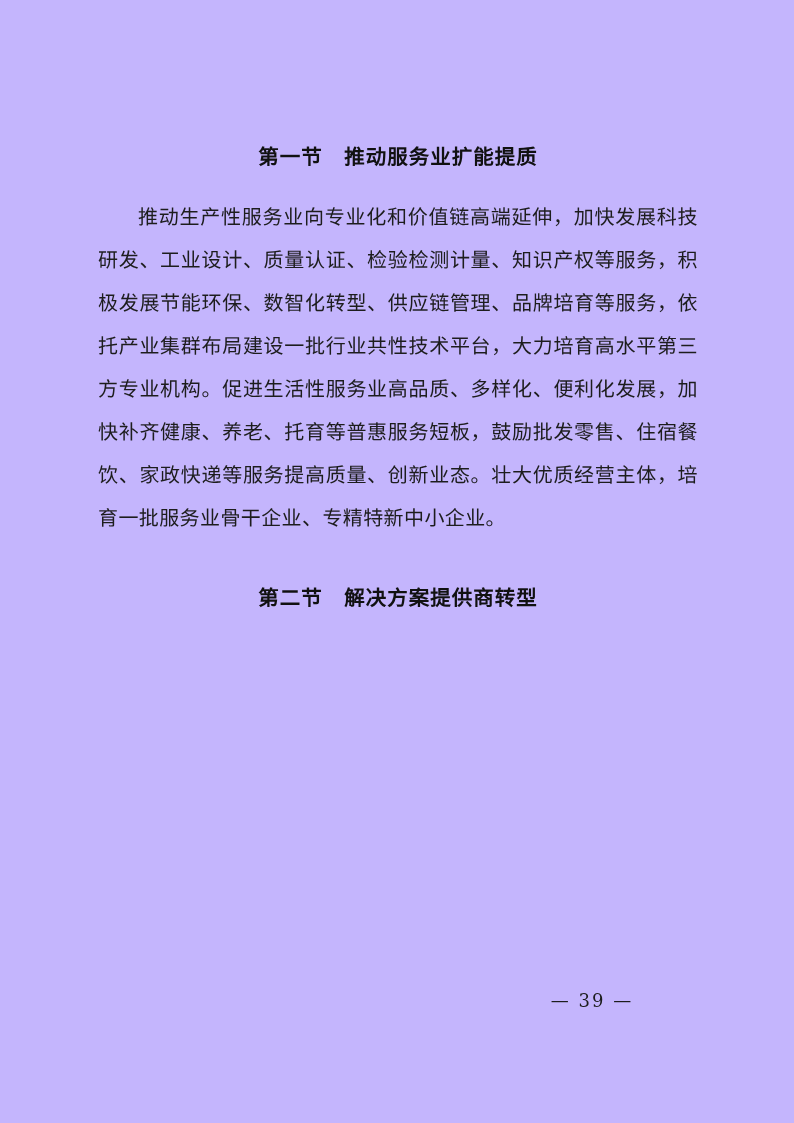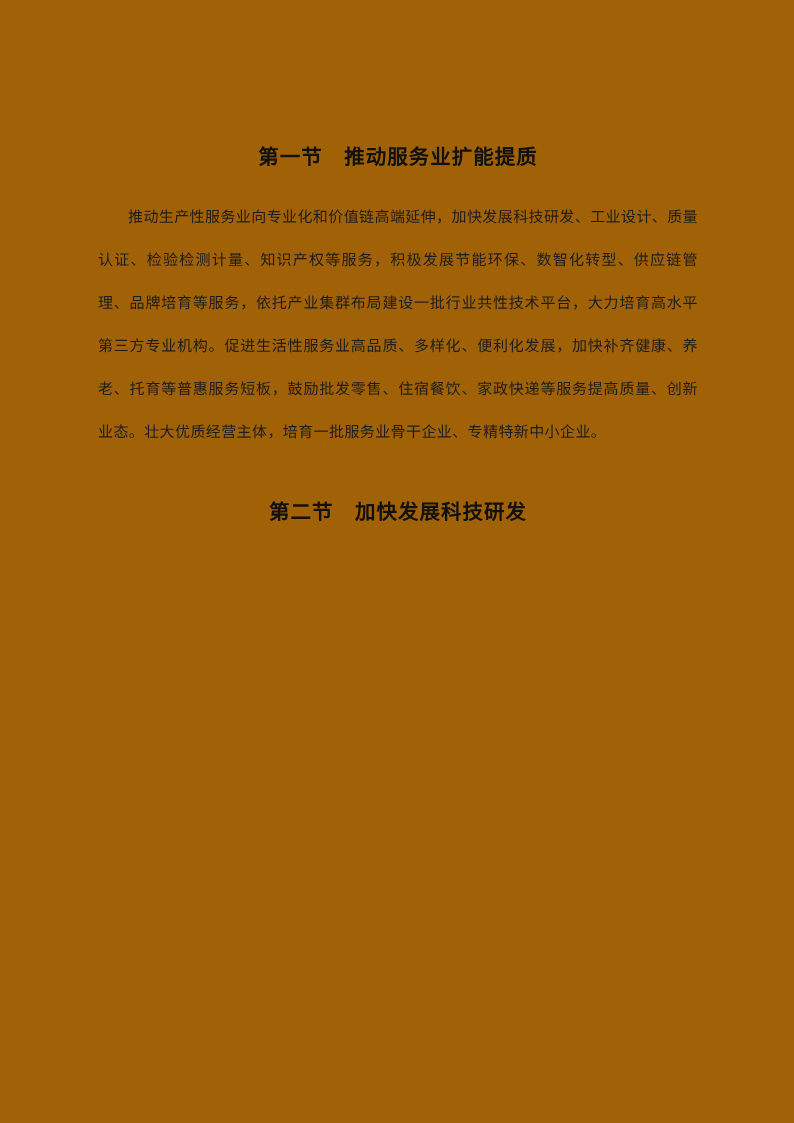--- a/index.html
+++ b/index.html
@@ -14,43 +14,43 @@
     font-family: "DejaVu Serif", "Liberation Serif", serif;
     color: #1a1a1a;
     overflow: hidden;
   }
   .page {
     position: absolute;
     left: 0;
     top: 0;
     width: 794px;
     height: 1123px;
-    background: #a16207;
+    background: #c4b5fd;
   }
   .content {
     position: absolute;
     left: 98px;
     top: 140px;
     width: 600px;
   }
   .section-heading {
     text-align: center;
     font-family: "DejaVu Sans", "Liberation Sans", sans-serif;
     font-weight: bold;
     font-size: 20.5px;
     letter-spacing: 1px;
     color: #111111;
     margin: 0;
     padding: 0;
   }
   .heading-gap-1 { margin-top: 0; }
   .heading-gap-2 { margin-top: 41px; }
   .body-text {
-    font-family: Liberation Serif, serif;
-    font-size: 15px;
+    font-family: Liberation Sans, sans-serif;
+    font-size: 20px;
     line-height: 43px;
     text-align: justify;
     text-justify: inter-ideograph;
     text-indent: 2em;
     color: #1d1d1d;
     margin: 0;
     padding: 0;
     letter-spacing: 0.4px;
   }
   .para-gap-1 { margin-top: 26px; }
@@ -81,18 +81,25 @@
 </head>
 <body>
 
 <div class="page">
   <div class="content">
 
     <h2 class="section-heading heading-gap-1">第一节　推动服务业扩能提质</h2>
 
     <p class="body-text para-gap-1">推动生产性服务业向专业化和价值链高端延伸，加快发展科技研发、工业设计、质量认证、检验检测计量、知识产权等服务，积极发展节能环保、数智化转型、供应链管理、品牌培育等服务，依托产业集群布局建设一批行业共性技术平台，大力培育高水平第三方专业机构。促进生活性服务业高品质、多样化、便利化发展，加快补齐健康、养老、托育等普惠服务短板，鼓励批发零售、住宿餐饮、家政快递等服务提高质量、创新业态。壮大优质经营主体，培育一批服务业骨干企业、专精特新中小企业。</p>
 
-    <h2 class="section-heading heading-gap-2">第二节　加快发展科技研发</h2>
+    <h2 class="section-heading heading-gap-2">第二节　解决方案提供商转型</h2>
 
 
   </div>
 
+  <div class="footer">
+    <span class="page-number">
+      <span class="dash">—</span>
+      <span>39</span>
+      <span class="dash">—</span>
+    </span>
+  </div>
 </div>
 
 </body></html>

